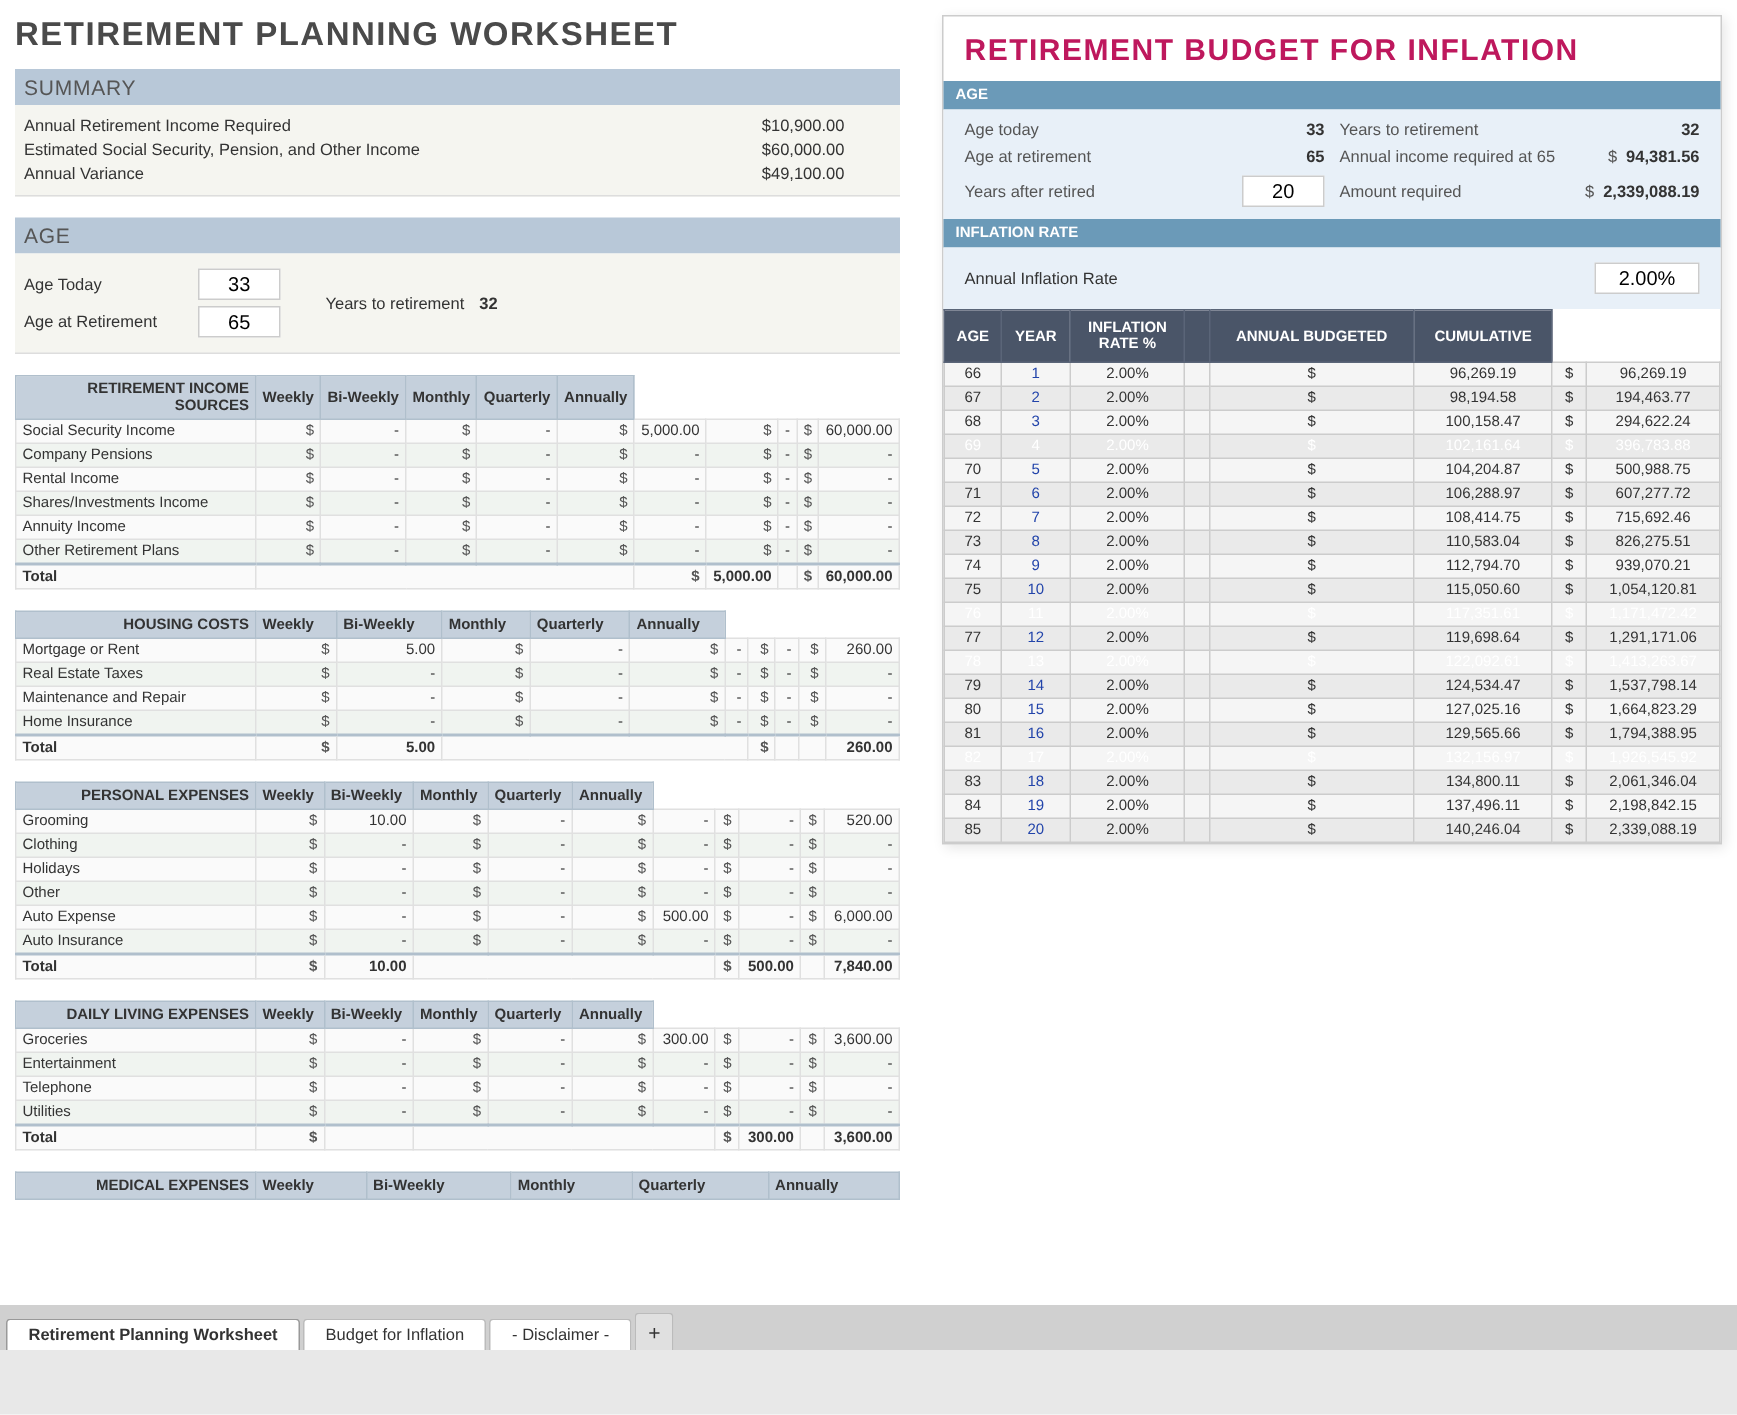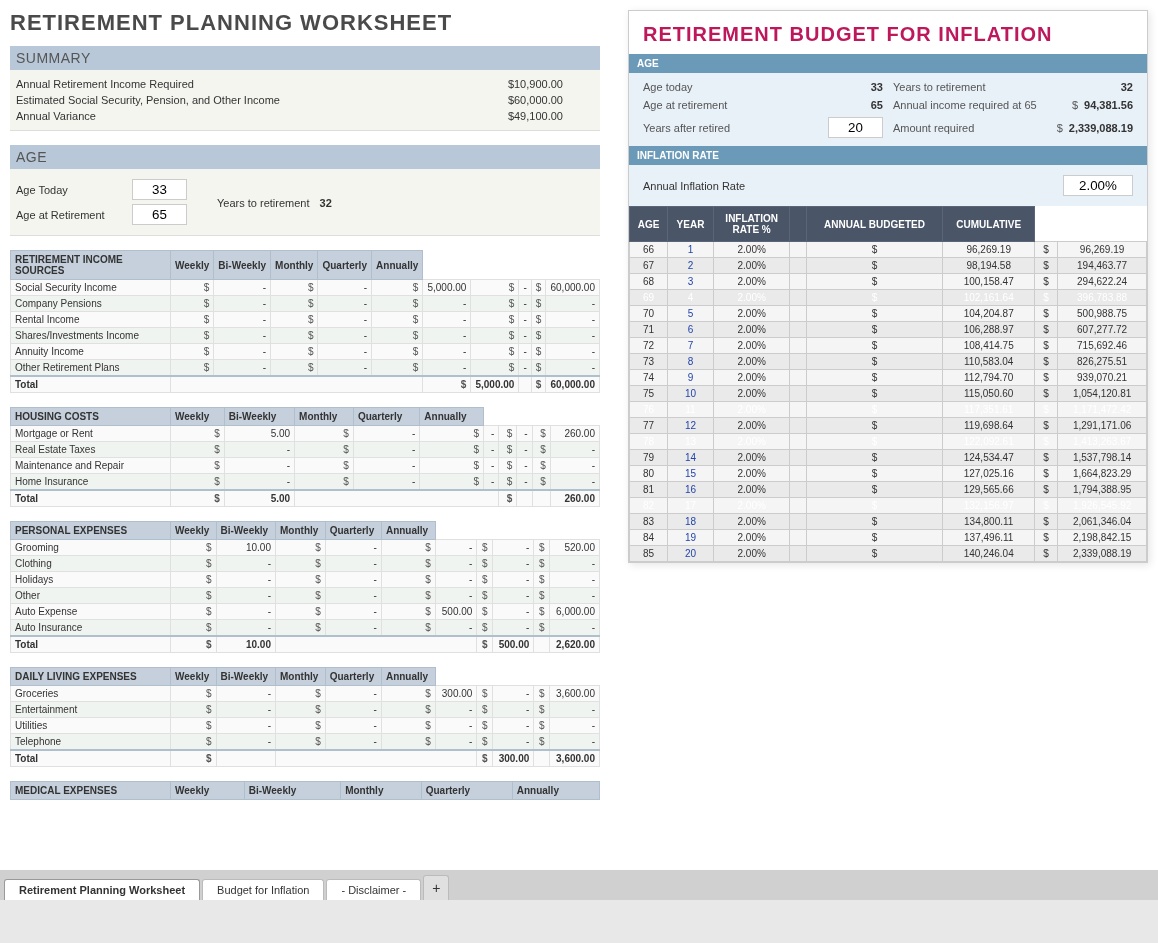--- a/index.html
+++ b/index.html
@@ -77,21 +77,21 @@
       border-collapse: collapse;
     }
     .data-table th {
       background: #c5d0dc;
       padding: 3px 4px;
       text-align: left;
       font-size: 10px;
       border: 1px solid #b0bfcc;
       font-weight: bold;
     }
-    .data-table th.left { text-align: left; }
+    .data-table th.left { text-align: right; }
     .data-table td {
       padding: 2px 4px;
       border: 1px solid #e0e0e0;
       font-size: 10px;
     }
     .data-table tr:nth-child(odd) td { background: #fafafa; }
     .data-table tr:nth-child(even) td { background: #f0f4f0; }
     .data-table .total-row td {
       background: #e8ede8;
       font-weight: bold;
@@ -556,21 +556,21 @@
       <td class="money-cell">-</td>
     </tr>
             <tr class="total-row">
     <td>Total</td>
     <td class="money-cell"><span class="dollar-sign">$</span></td>
     <td class="money-cell">10.00</td>
     <td colspan="4"></td>
     <td class="money-cell"><span class="dollar-sign">$</span></td>
     <td class="money-cell">500.00</td>
     <td></td>
-    <td class="money-cell">2,620.00</td>
+    <td class="money-cell">7,840.00</td>
   </tr>
           </tbody>
       </table>
     </div>
 
     <div class="section-spacer"></div>
 
     <div class="section-block">
       <table class="data-table">
         <thead>
@@ -604,34 +604,34 @@
       <td class="money-cell"><span class="dollar-sign">$</span></td>
       <td class="money-cell">-</td>
       <td class="money-cell"><span class="dollar-sign">$</span></td>
       <td class="money-cell">-</td>
       <td class="money-cell"><span class="dollar-sign">$</span></td>
       <td class="money-cell">-</td>
       <td class="money-cell"><span class="dollar-sign">$</span></td>
       <td class="money-cell">-</td>
     </tr>
             <tr>
+      <td>Telephone</td>
+      <td class="money-cell"><span class="dollar-sign">$</span></td>
+      <td class="money-cell">-</td>
+      <td class="money-cell"><span class="dollar-sign">$</span></td>
+      <td class="money-cell">-</td>
+      <td class="money-cell"><span class="dollar-sign">$</span></td>
+      <td class="money-cell">-</td>
+      <td class="money-cell"><span class="dollar-sign">$</span></td>
+      <td class="money-cell">-</td>
+      <td class="money-cell"><span class="dollar-sign">$</span></td>
+      <td class="money-cell">-</td>
+    </tr>
+            <tr>
       <td>Utilities</td>
-      <td class="money-cell"><span class="dollar-sign">$</span></td>
-      <td class="money-cell">-</td>
-      <td class="money-cell"><span class="dollar-sign">$</span></td>
-      <td class="money-cell">-</td>
-      <td class="money-cell"><span class="dollar-sign">$</span></td>
-      <td class="money-cell">-</td>
-      <td class="money-cell"><span class="dollar-sign">$</span></td>
-      <td class="money-cell">-</td>
-      <td class="money-cell"><span class="dollar-sign">$</span></td>
-      <td class="money-cell">-</td>
-    </tr>
-            <tr>
-      <td>Telephone</td>
       <td class="money-cell"><span class="dollar-sign">$</span></td>
       <td class="money-cell">-</td>
       <td class="money-cell"><span class="dollar-sign">$</span></td>
       <td class="money-cell">-</td>
       <td class="money-cell"><span class="dollar-sign">$</span></td>
       <td class="money-cell">-</td>
       <td class="money-cell"><span class="dollar-sign">$</span></td>
       <td class="money-cell">-</td>
       <td class="money-cell"><span class="dollar-sign">$</span></td>
       <td class="money-cell">-</td>

